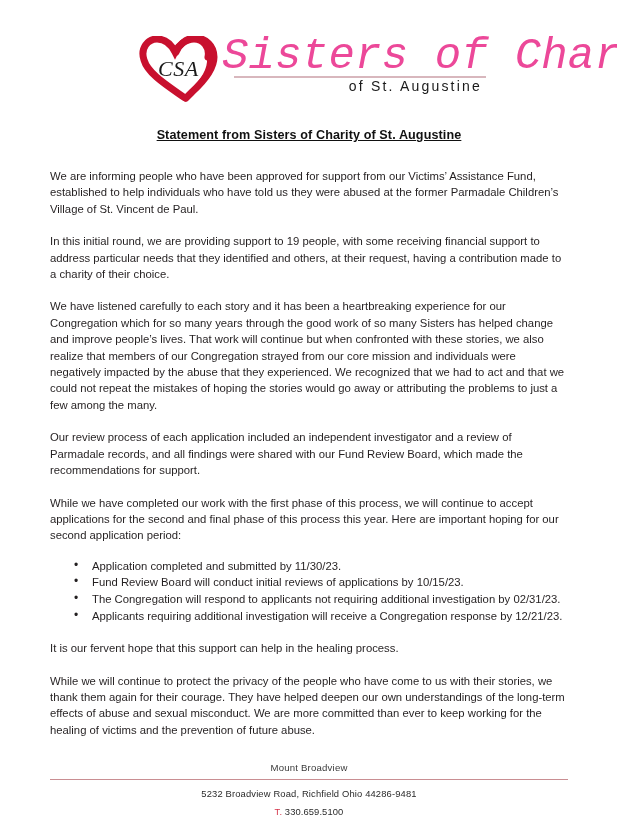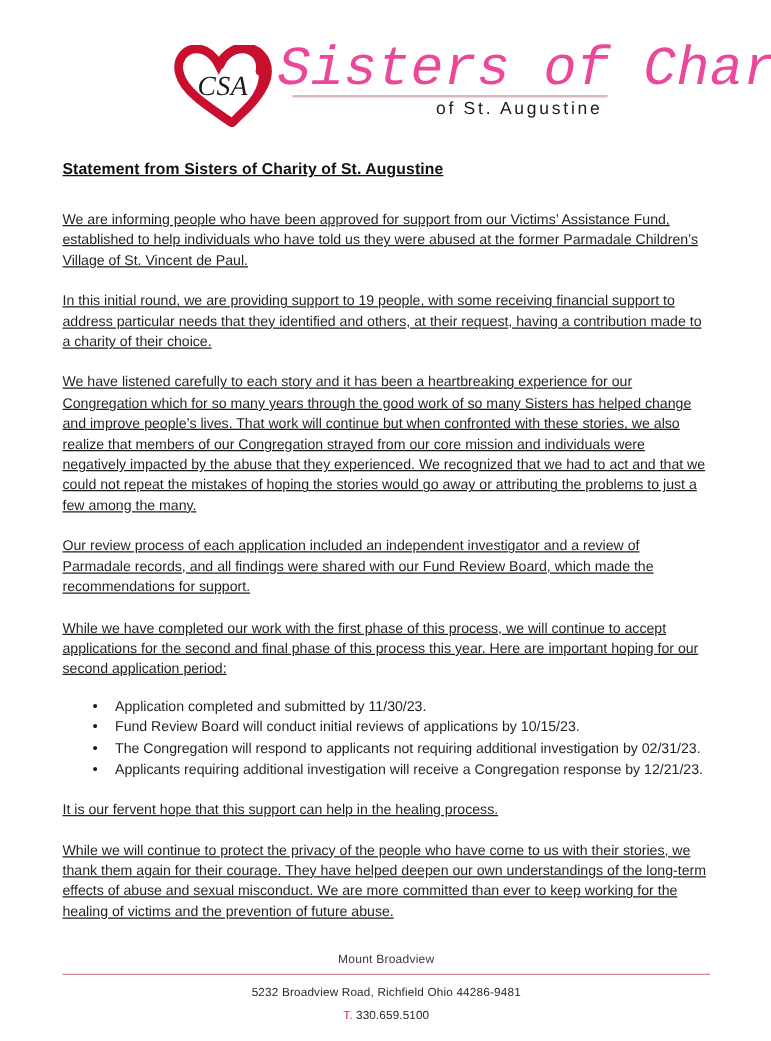--- a/index.html
+++ b/index.html
@@ -90,35 +90,34 @@
     width: 617px;
     height: 833px;
   }
   .content {
     position: absolute;
     left: 50px;
     top: 128px;
     width: 518px;
   }
   .doc-title {
-    text-align: left;
+    text-align: center;
     font-size: 12.6px;
     font-weight: bold;
     text-decoration: underline;
     letter-spacing: 0.1px;
     margin: 0 0 26px 0;
     color: #111111;
   }
   p.para {
     margin: 16px 0 14px 0;
     font-size: 11.3px;
     line-height: 16.4px;
     color: #231f20;
     text-align: left;
-    text-decoration: underline;
   }
   ul.bullets {
     margin: 4px 0 13px 0;
     padding-left: 40px;
     list-style: none;
   }
   ul.bullets li {
     position: relative;
     font-size: 11.3px;
     line-height: 16.6px;

